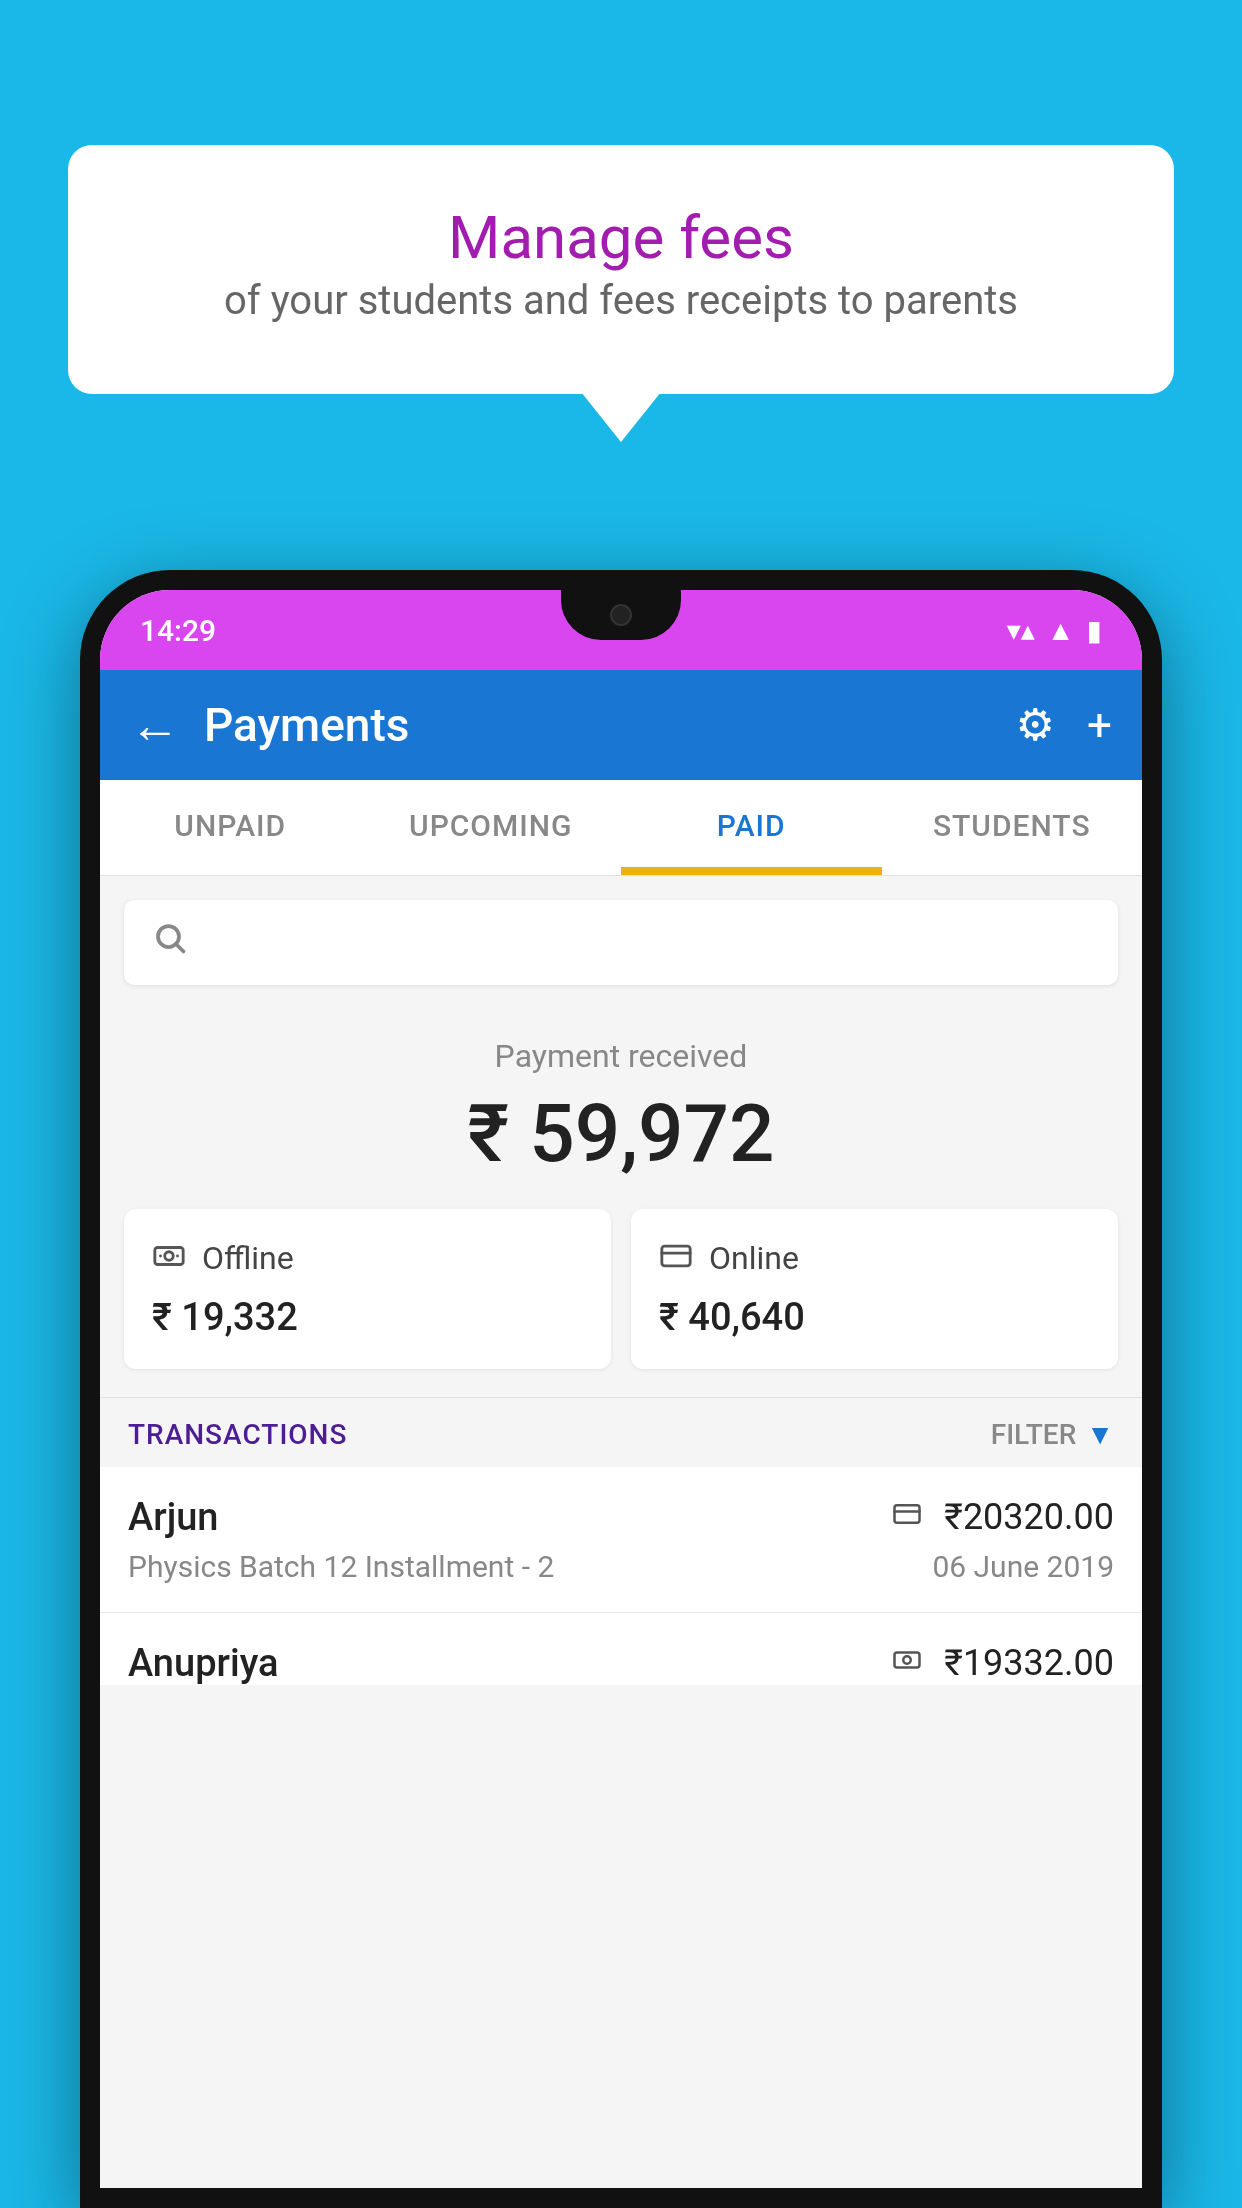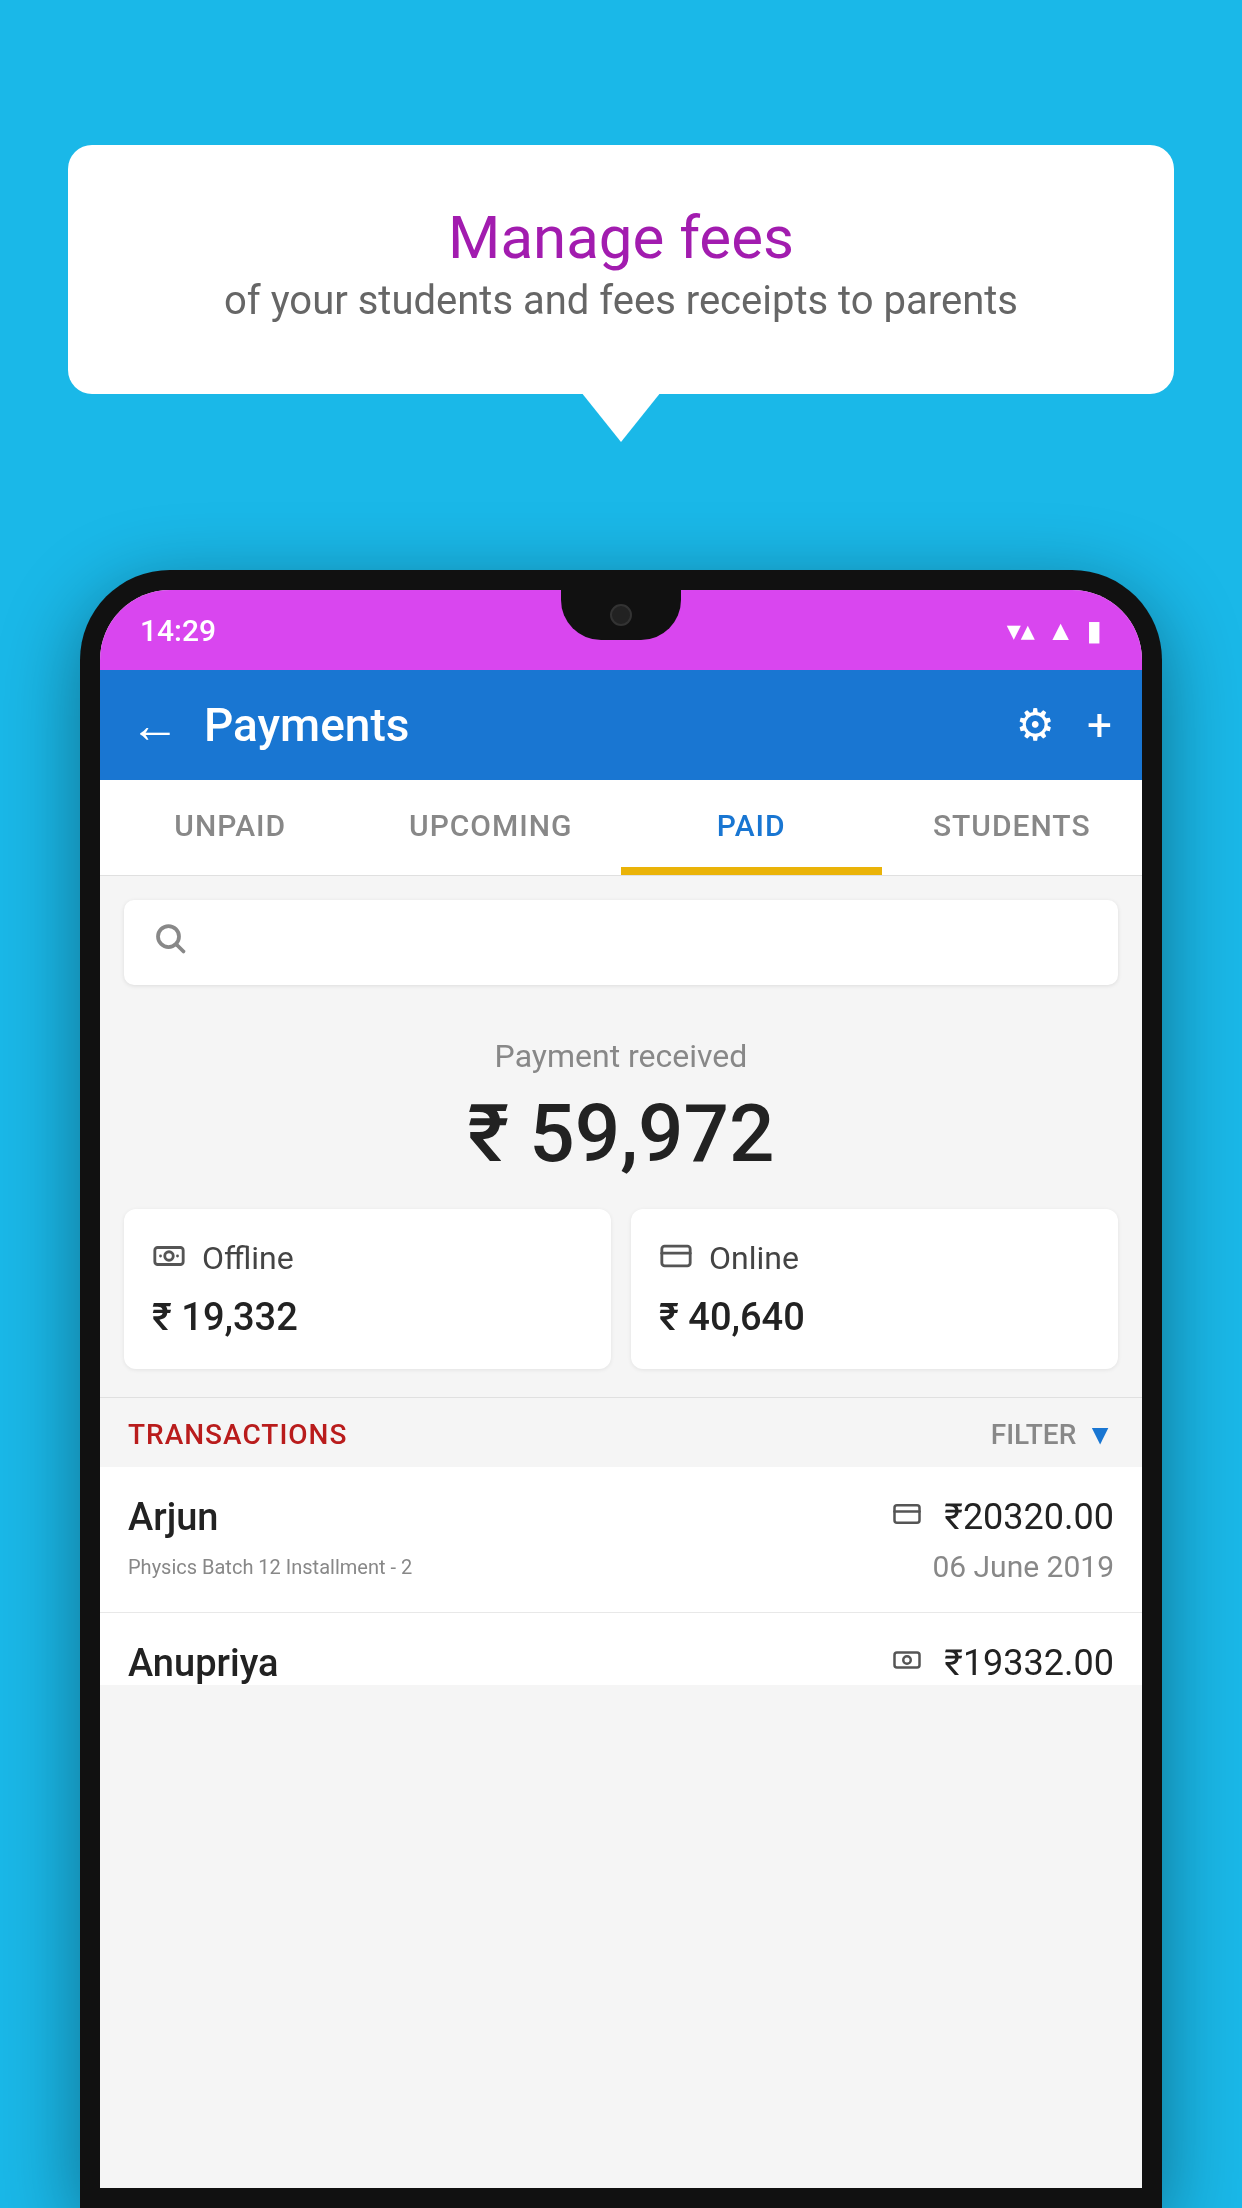--- a/index.html
+++ b/index.html
@@ -246,21 +246,21 @@
     
     .transactions-header {
       display: flex;
       justify-content: space-between;
       align-items: center;
       padding: 20px 28px 16px;
       border-top: 1px solid #e0e0e0;
     }
     .transactions-label {
       font-size: 28px;
-      color: #b91c1c;
+      color: #4c1d95;
       font-weight: 500;
       letter-spacing: 1px;
       text-align: center;
     }
     .filter-btn {
       display: flex;
       align-items: center;
       gap: 10px;
       font-size: 28px;
       color: #888;
@@ -301,21 +301,21 @@
     .transaction-amount {
       font-size: 36px;
       color: #222;
     }
     .transaction-row2 {
       display: flex;
       justify-content: space-between;
       align-items: center;
     }
     .transaction-course {
-      font-size: 20px;
+      font-size: 30px;
       color: #888;
     }
     .transaction-date {
       font-size: 30px;
       color: #888;
     }
 
     
     .transaction-item-partial {
       background: white;

